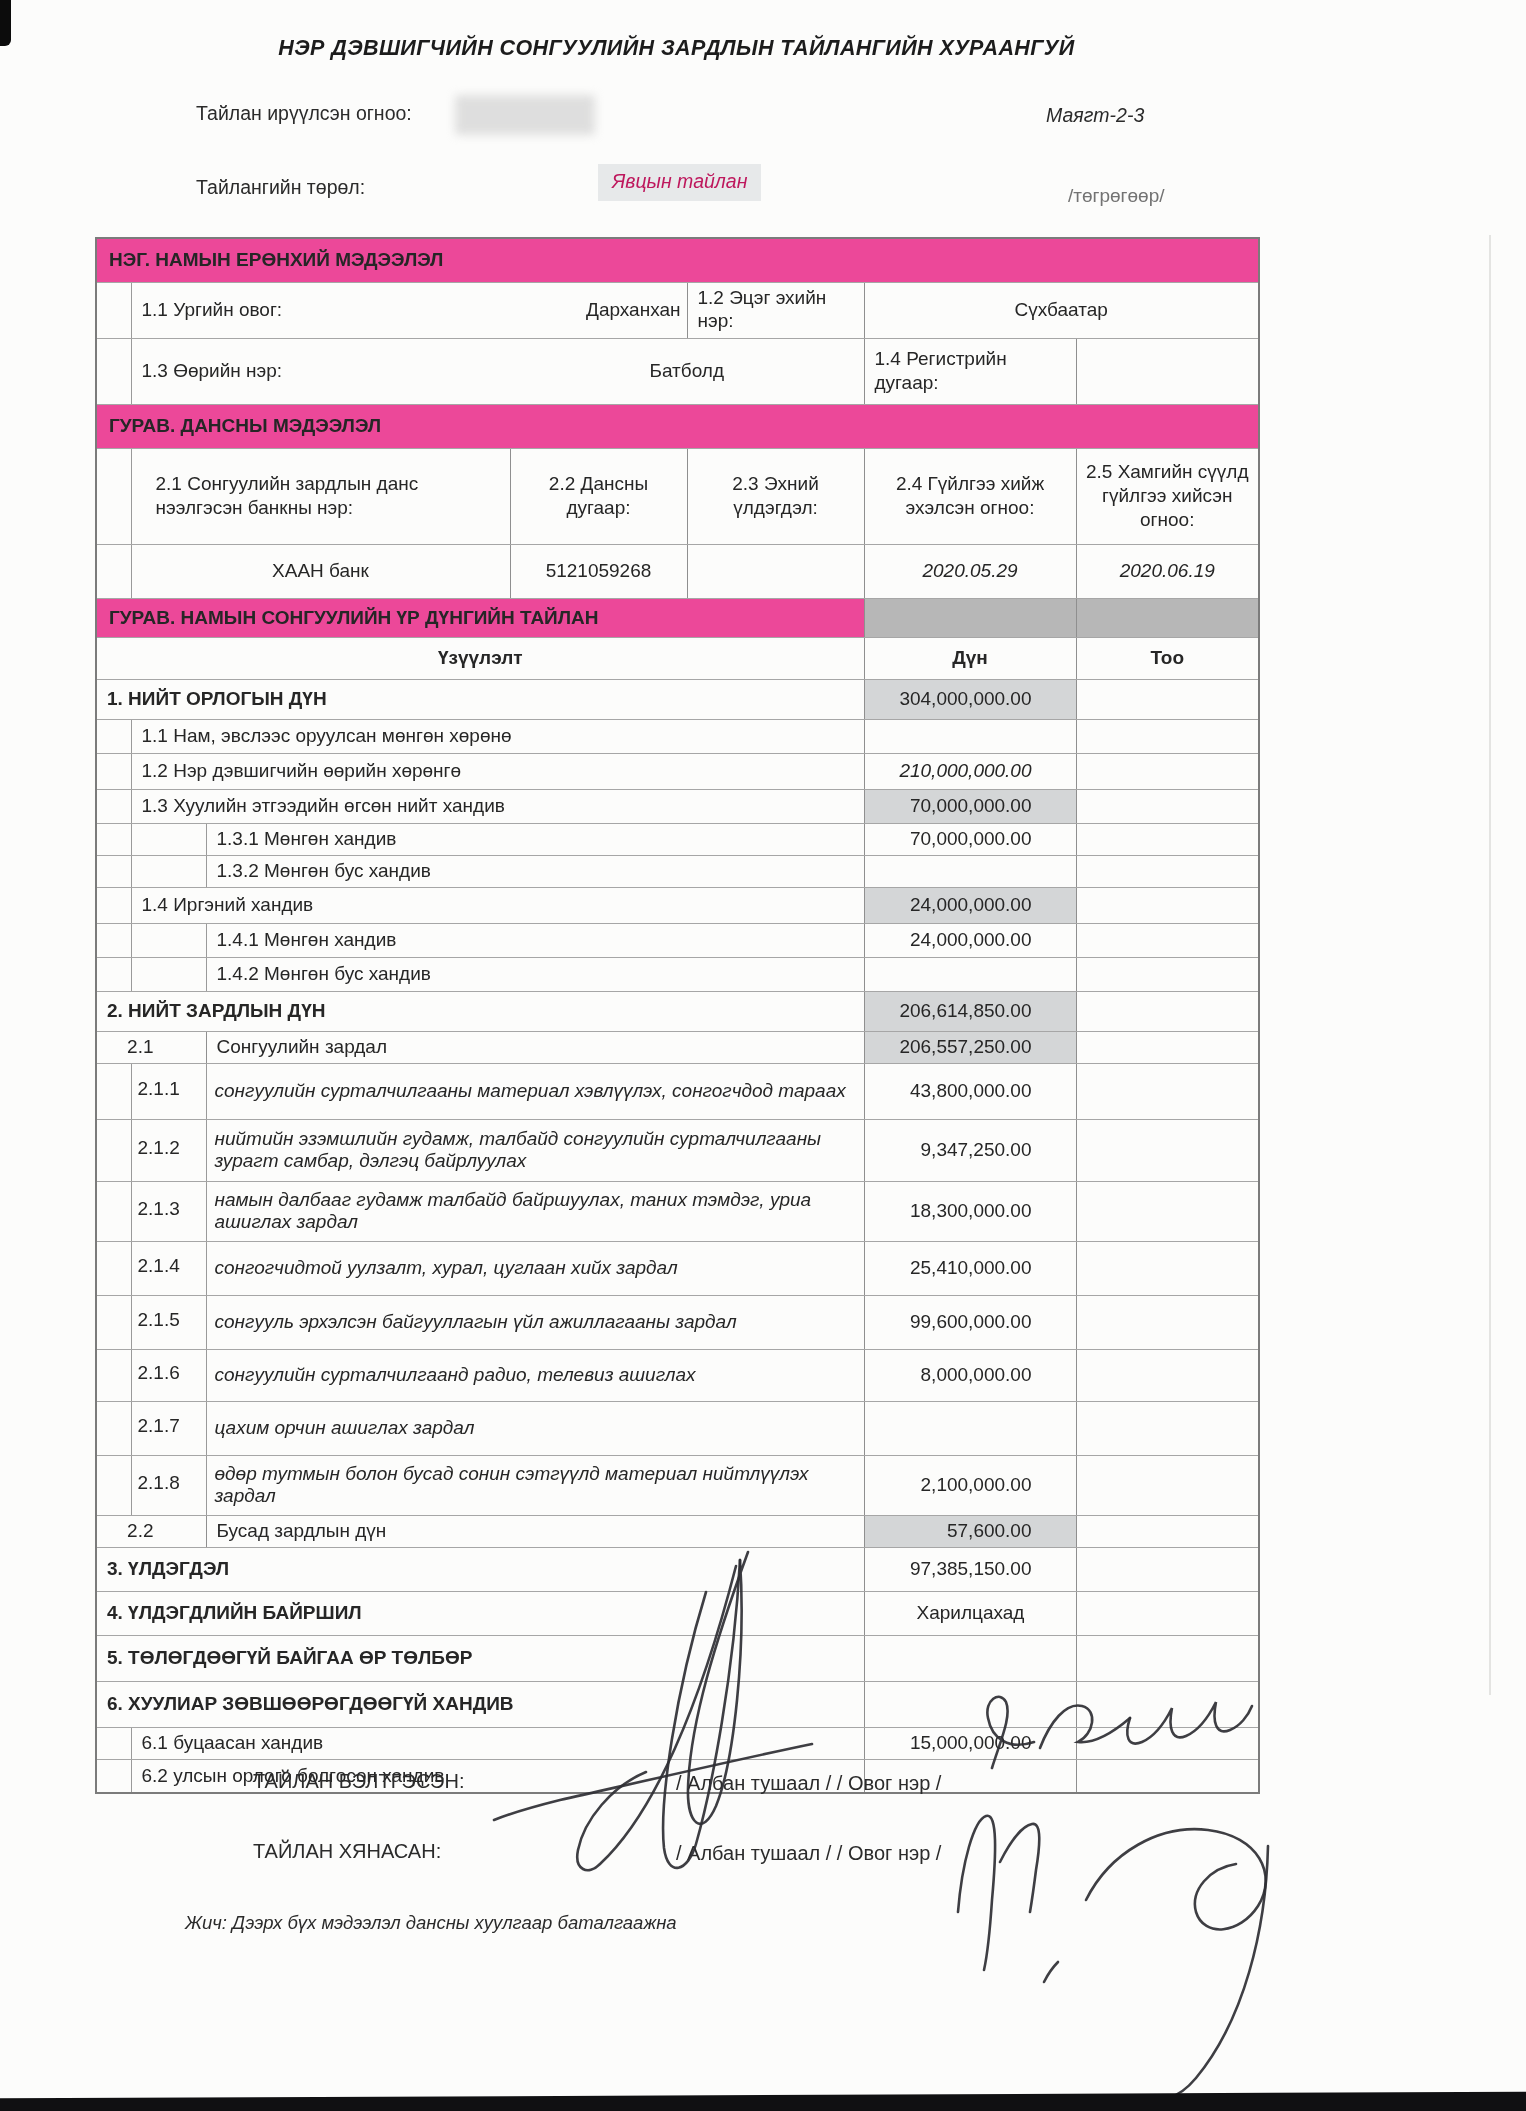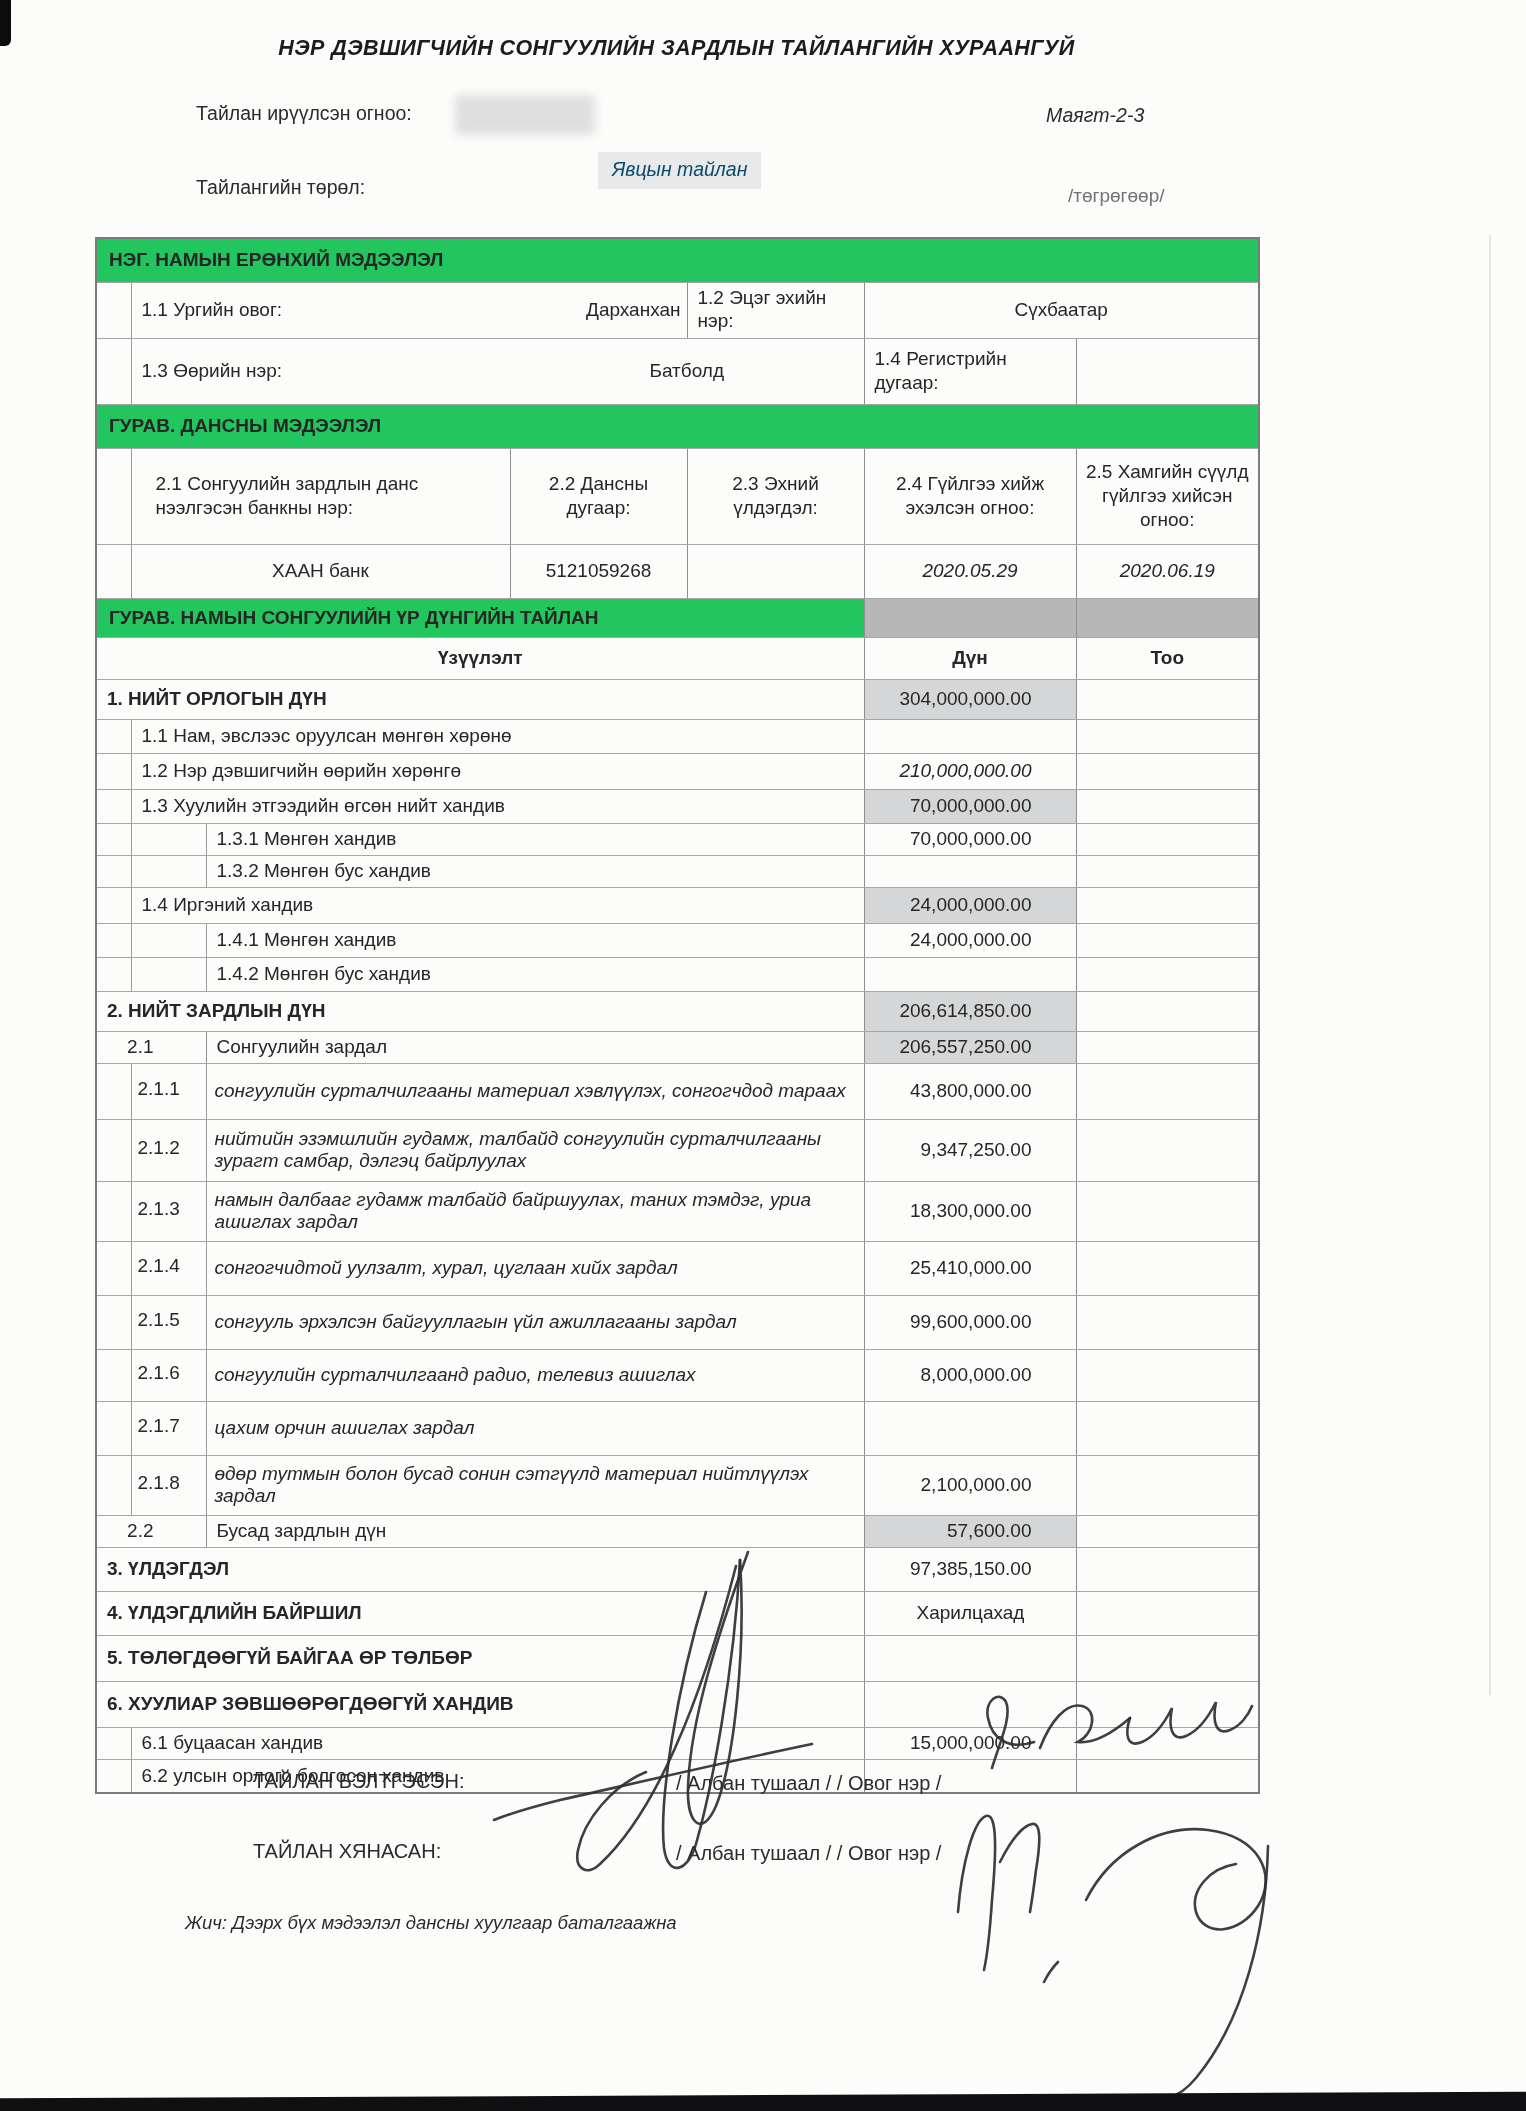--- a/index.html
+++ b/index.html
@@ -13,28 +13,28 @@
   .edge-line{position:absolute;left:1489px;top:235px;width:2px;height:1460px;background:#e4e4e2;}
 
   
   .doc-title{position:absolute;left:95px;top:36px;width:1163px;text-align:center;
     font-size:21.5px;font-weight:bold;letter-spacing:.4px;color:#1c1c1c;font-style:italic;}
   .meta-label{position:absolute;font-size:19.5px;color:#2b2b2b;}
   .lbl-date{left:196px;top:102px;}
   .lbl-type{left:196px;top:176px;}
   .redacted{position:absolute;left:455px;top:95px;width:140px;height:40px;background:#c7c7c7;filter:blur(5px);opacity:.55;border-radius:3px;}
   .form-code{position:absolute;left:1046px;top:104px;width:200px;font-size:19.5px;font-style:italic;color:#2b2b2b;}
-  .type-value{position:absolute;left:598px;top:152px;padding:6px 14px 8px;background:#e7e9ea;font-size:19.5px;font-style:italic;color:#0c4a6e;}
+  .type-value{position:absolute;left:598px;top:164px;padding:6px 14px 8px;background:#e7e9ea;font-size:19.5px;font-style:italic;color:#be185d;}
   .currency{position:absolute;left:1068px;top:178px;font-size:19px;color:#737373;margin-top:7px;}
 
   
   table.main{position:absolute;left:95px;top:237px;width:1163px;border-collapse:collapse;table-layout:fixed;}
   table.main td{border-bottom:1px solid #a6a6a6;font-size:19px;color:#262626;vertical-align:middle;overflow:hidden;}
   table.main{border:2px solid #7b7b7b;}
-  td.secbar{background:#22c55e;font-weight:bold;font-size:20px;color:#111;padding:8px 0 8px 12px;border-bottom:1px solid #6e6e6e;margin-top:40px;}
+  td.secbar{background:#ec4899;font-weight:bold;font-size:20px;color:#111;padding:8px 0 8px 12px;border-bottom:1px solid #6e6e6e;margin-top:40px;}
   td.sb2{background:#b7b7b7;border-left:1px solid #8f8f8f;border-bottom:1px solid #6e6e6e;}
   td.vl{border-left:1px solid #8f8f8f;}
   td.ctr{text-align:center;}
   td.rt{text-align:right;padding-right:6px;}
   td.it, .it{font-style:italic;}
   td.bold{font-weight:bold;font-size:20px;}
   td.pad{padding-left:10px;}
   td.hdr{text-align:center;font-weight:bold;font-size:20px;}
   td.s2h{font-size:19px;text-align:center;line-height:1.25;padding:4px 6px;}
   td.s2h-left{text-align:left;padding-left:24px;}

